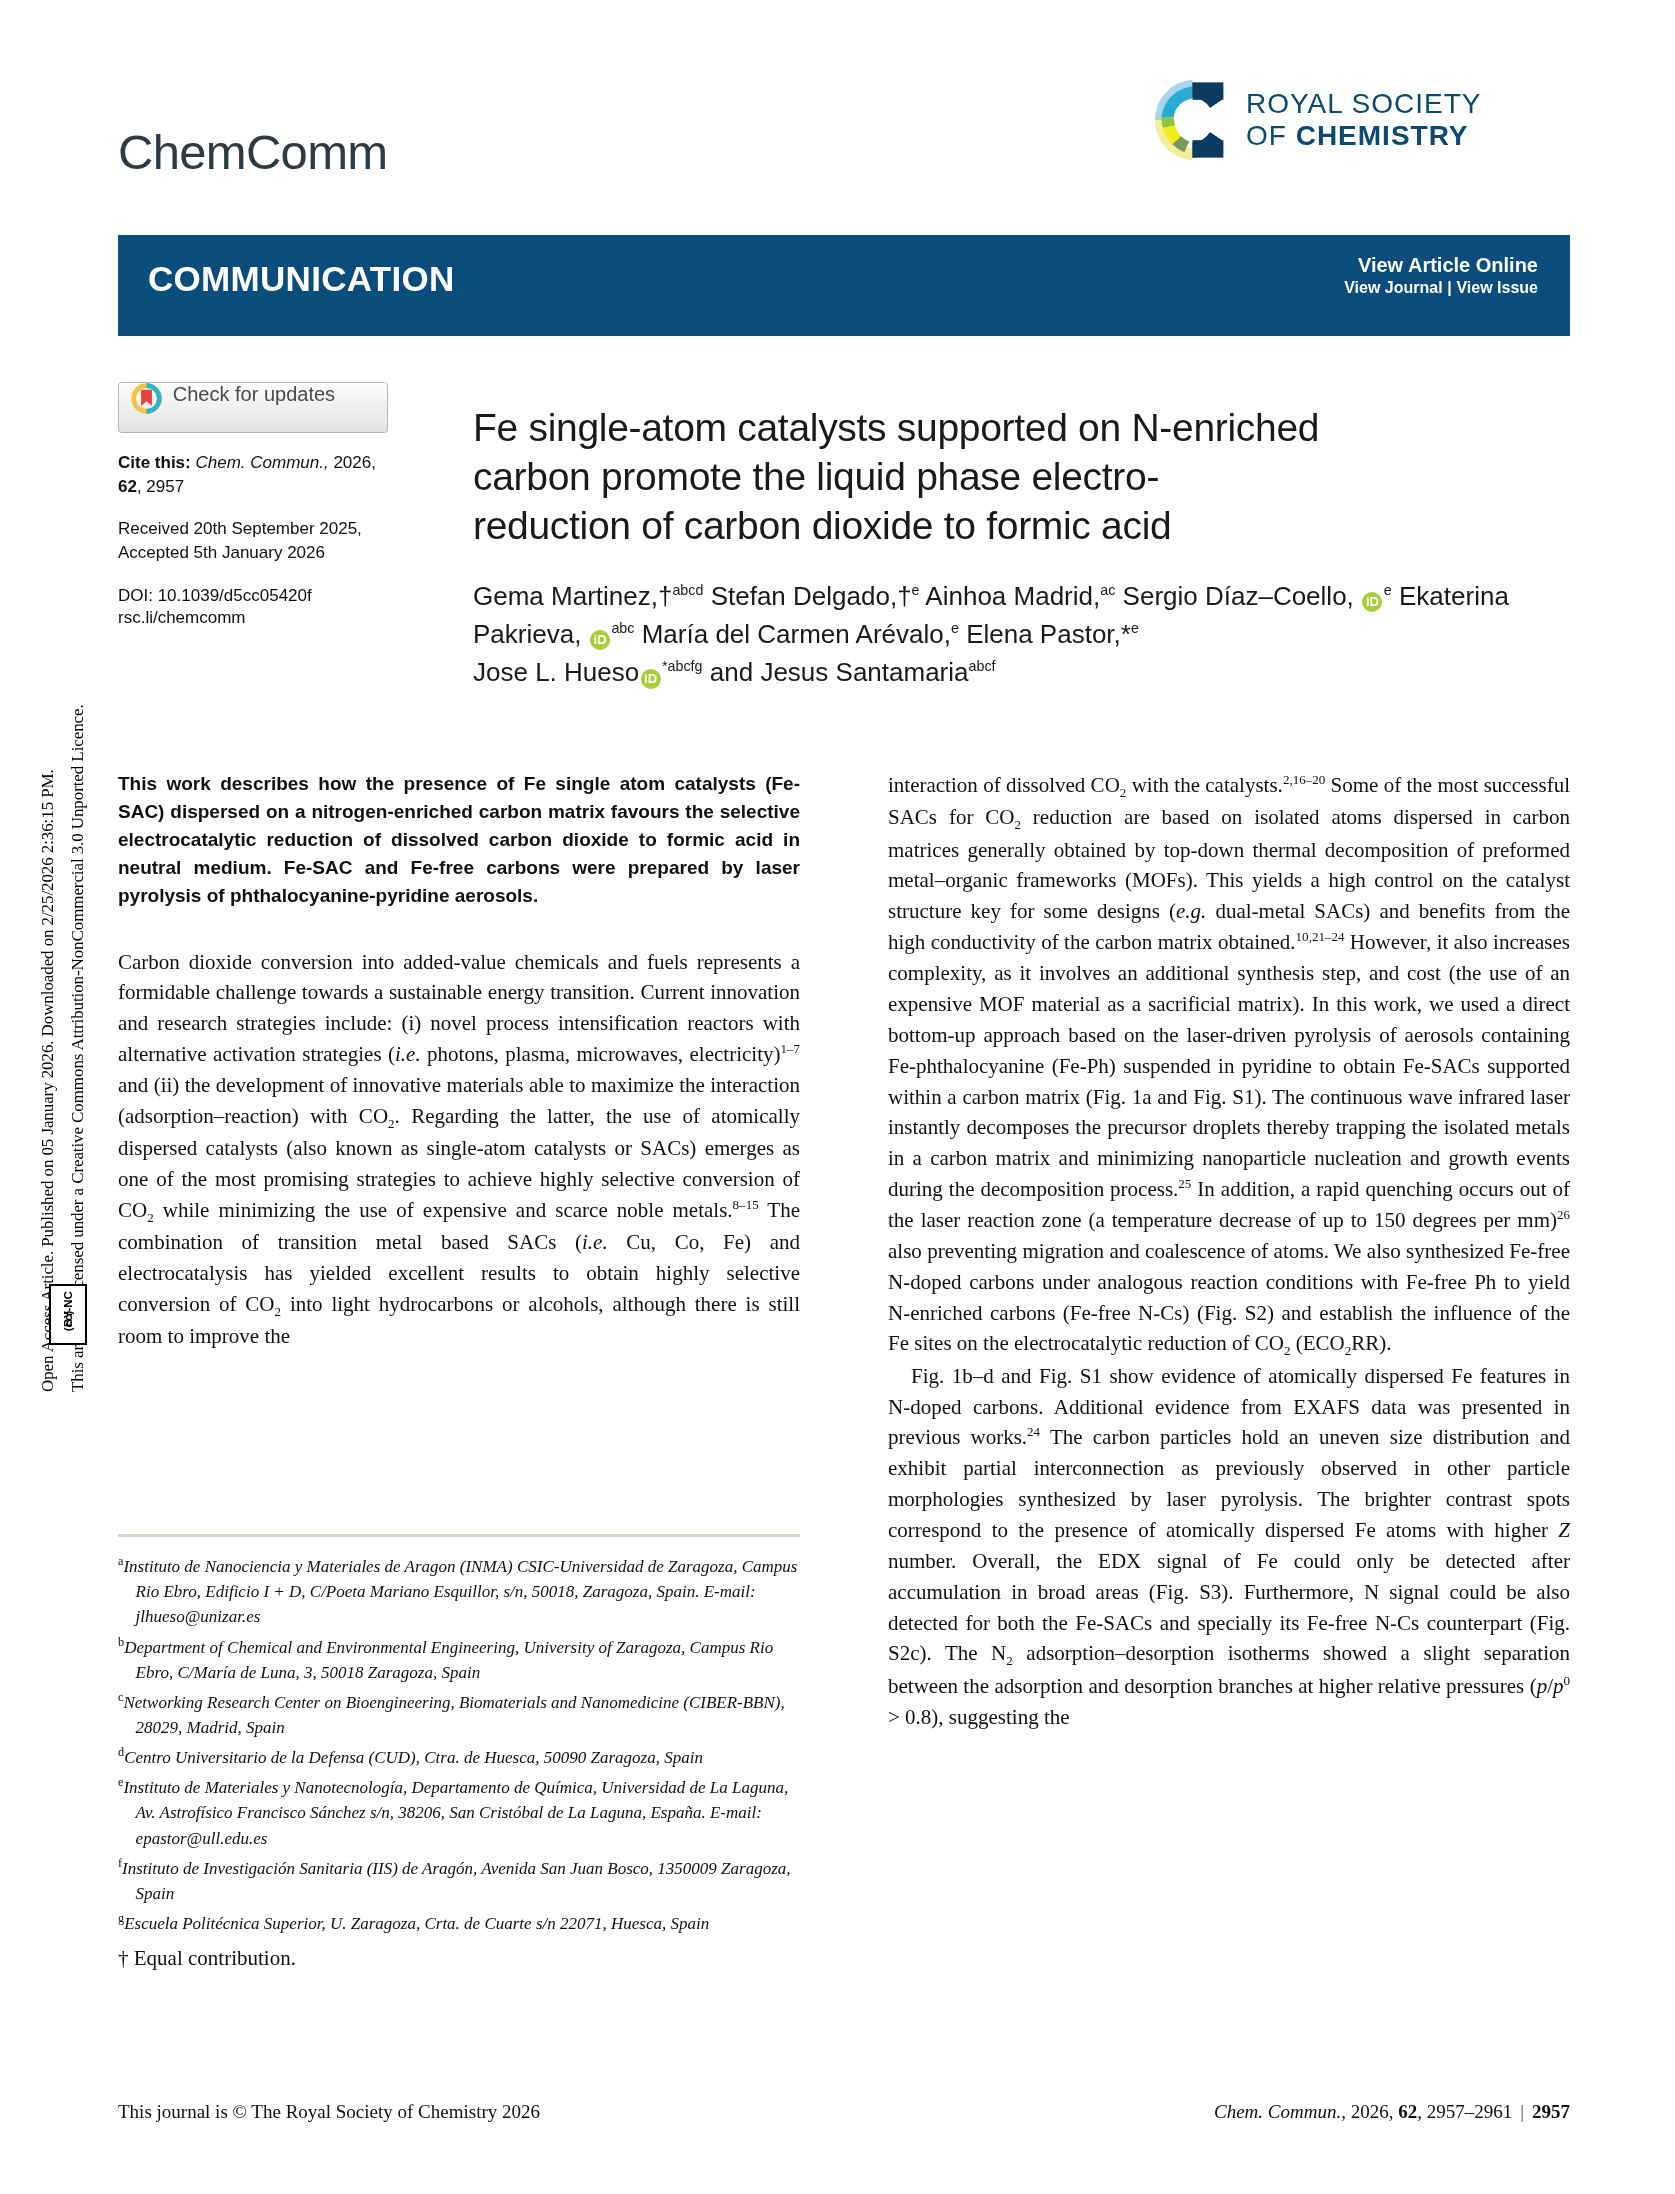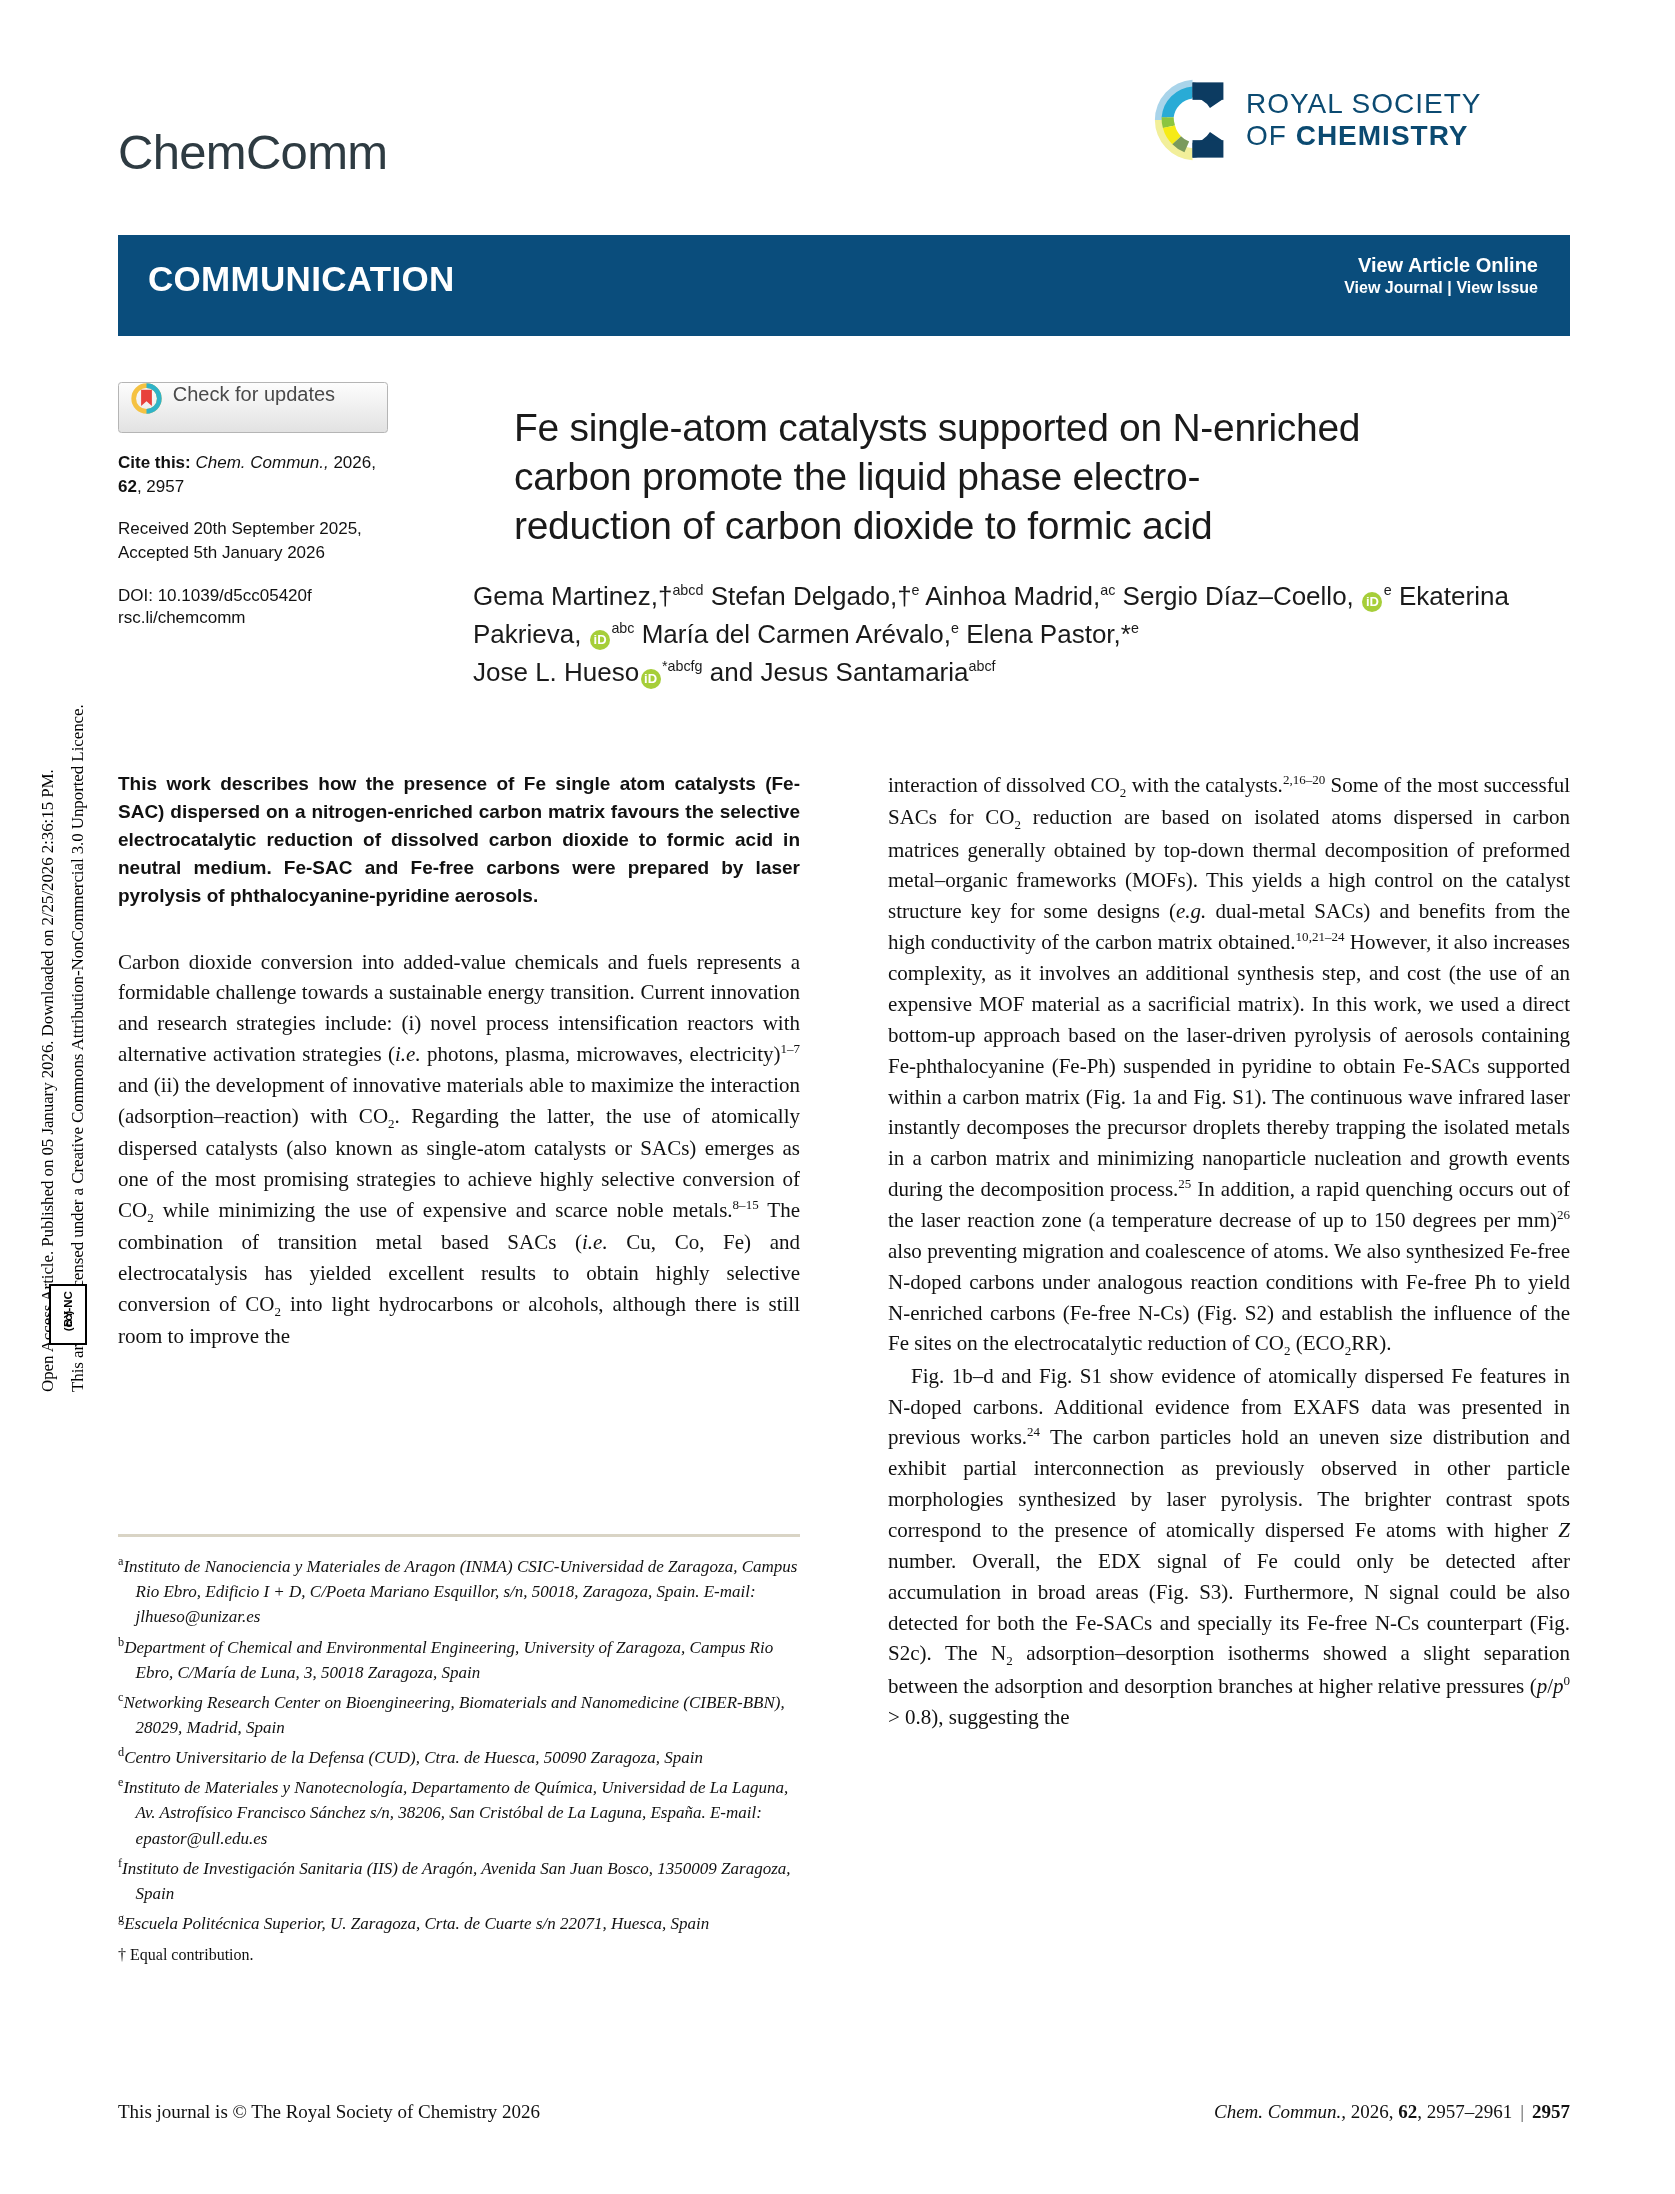--- a/index.html
+++ b/index.html
@@ -119,21 +119,21 @@
   #rsc-li {
     font-family:"Liberation Sans", sans-serif;
     font-size:17px; color:#111; 
   }
 
   
   #titlewrap { position:absolute; left:473px; top:378px; width:1098px; }
   #paper-title {
     font-family:"Liberation Sans", sans-serif;
     font-size:39px; font-weight:400; color:#1a1a1a;
-    line-height:1.25; letter-spacing:-0.3px;margin-left:41px;
+    line-height:1.25; letter-spacing:-0.3px;
   }
   #authors {
     margin-top:24px;
     font-family:"Liberation Sans", sans-serif;
     font-size:26px; color:#1a1a1a; line-height:1.48;
   }
   #authors sup { font-size:0.55em; vertical-align:super; }
   .orcid {
     display:inline-block; width:20px; height:20px; border-radius:50%;
     background:#a6ce39; color:#fff;
@@ -177,21 +177,21 @@
     font-family:"Liberation Serif", serif;
     font-style:italic;
     font-size:17px; color:#111;
     line-height:1.5;
     padding-left:17.6px; text-indent:-17.6px;
     margin-bottom:2.7px;
   }
   .affil sup { font-style:normal; font-size:0.72em; vertical-align:super; }
   .footnote {
     font-family:"Liberation Serif", serif;
-    font-size:16px; color:#111;
+    font-size:21px; color:#111;
     line-height:1.5; margin-top:6.8px;
   }
 
   
   #footer {
     position:absolute; left:118px; top:2101px; width:1452px;
     display:flex; justify-content:space-between; align-items:baseline;
   }
   #footer-left {
     font-family:"Liberation Serif", serif;

